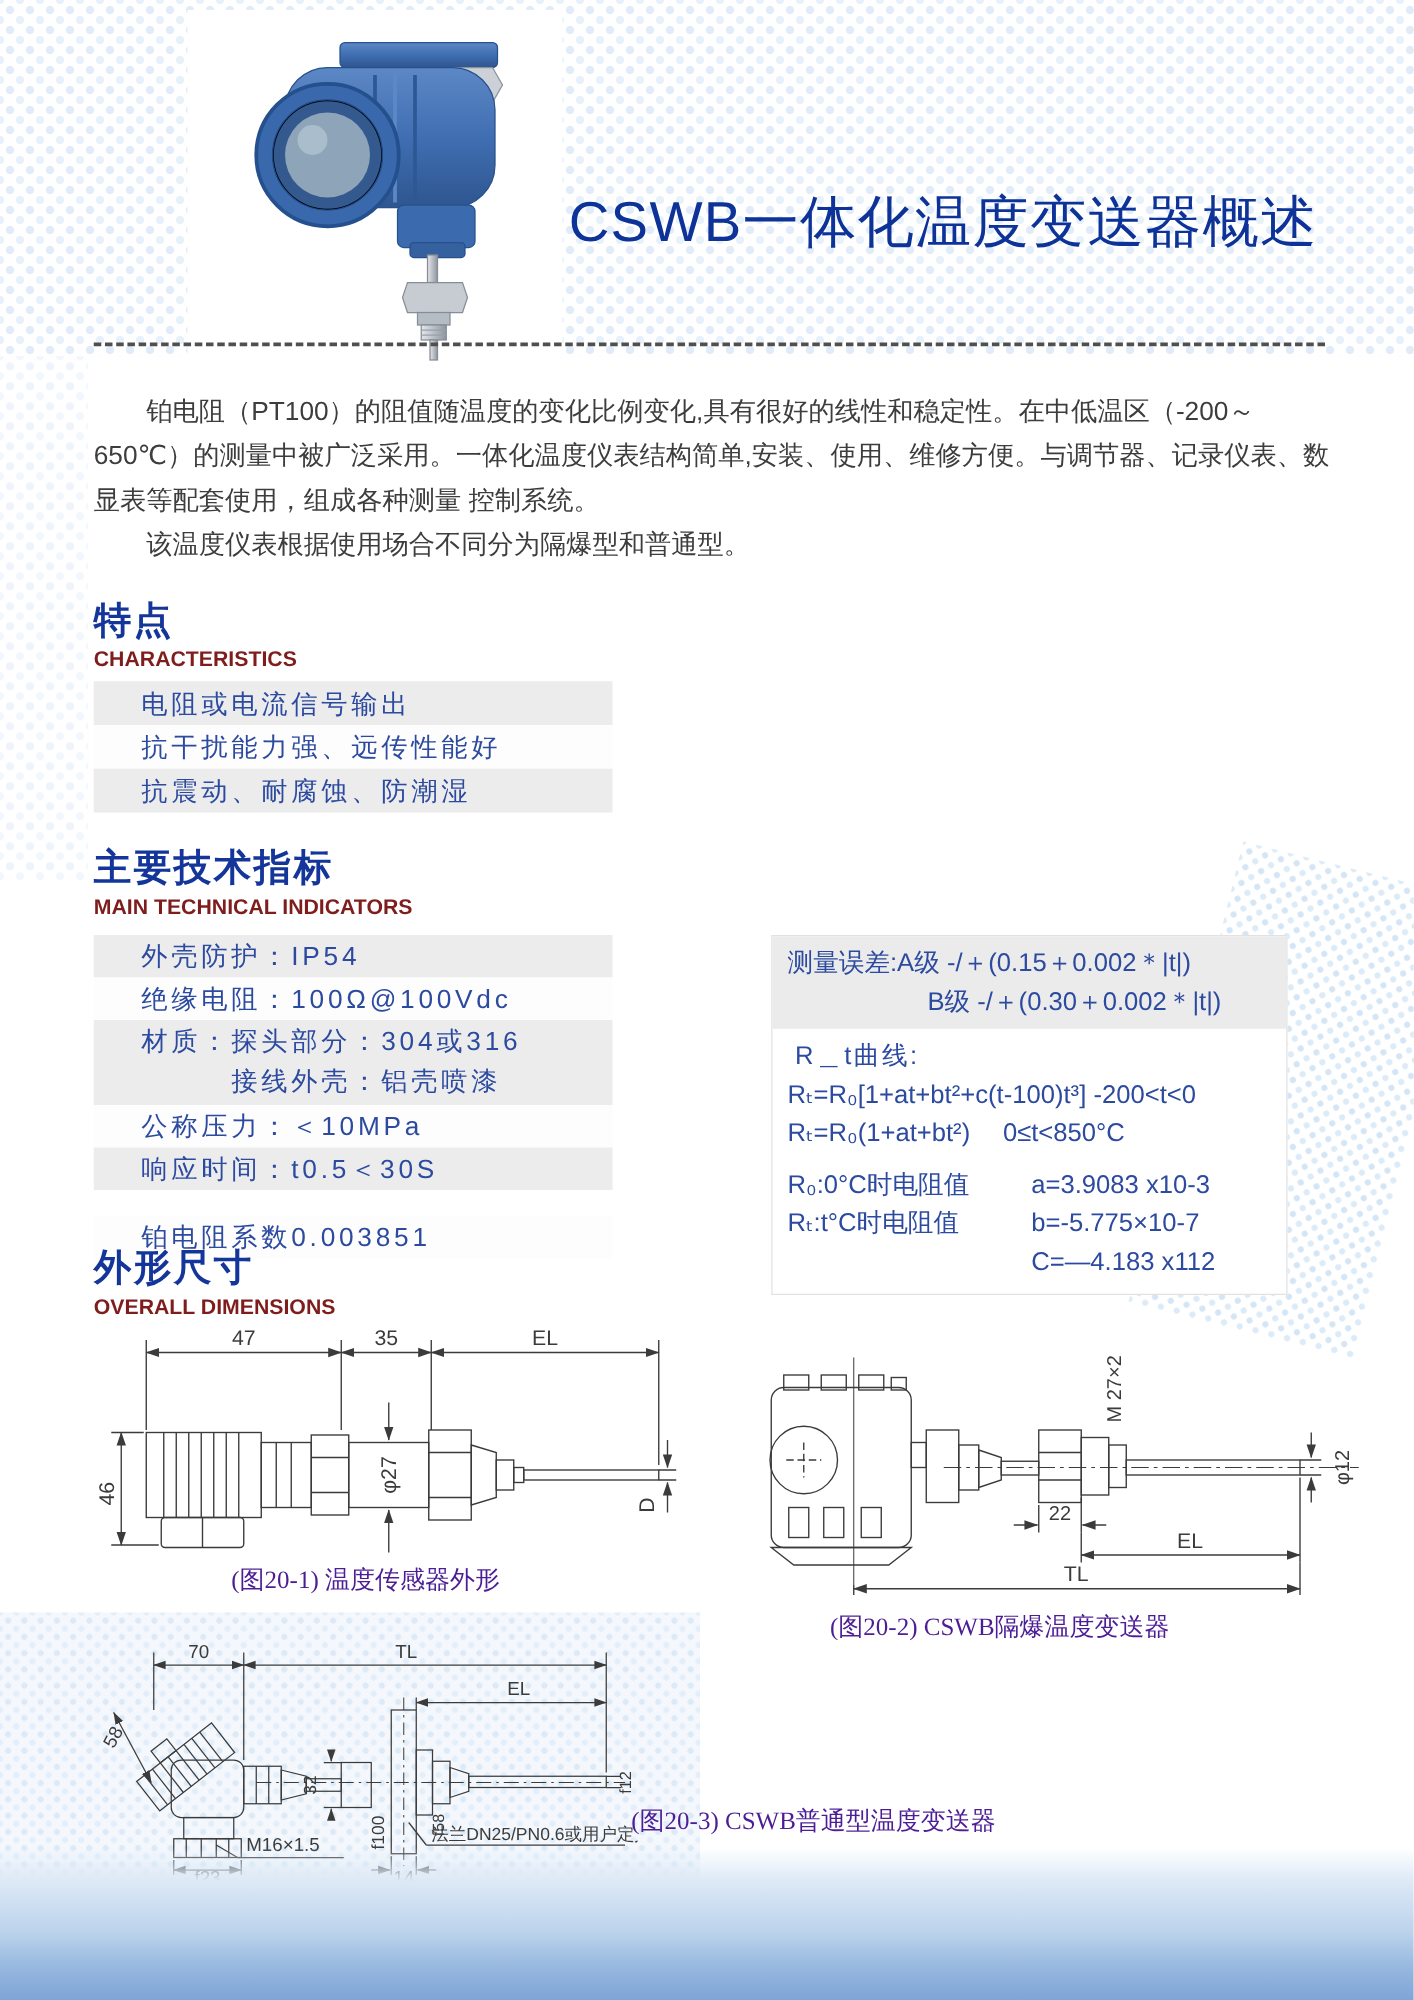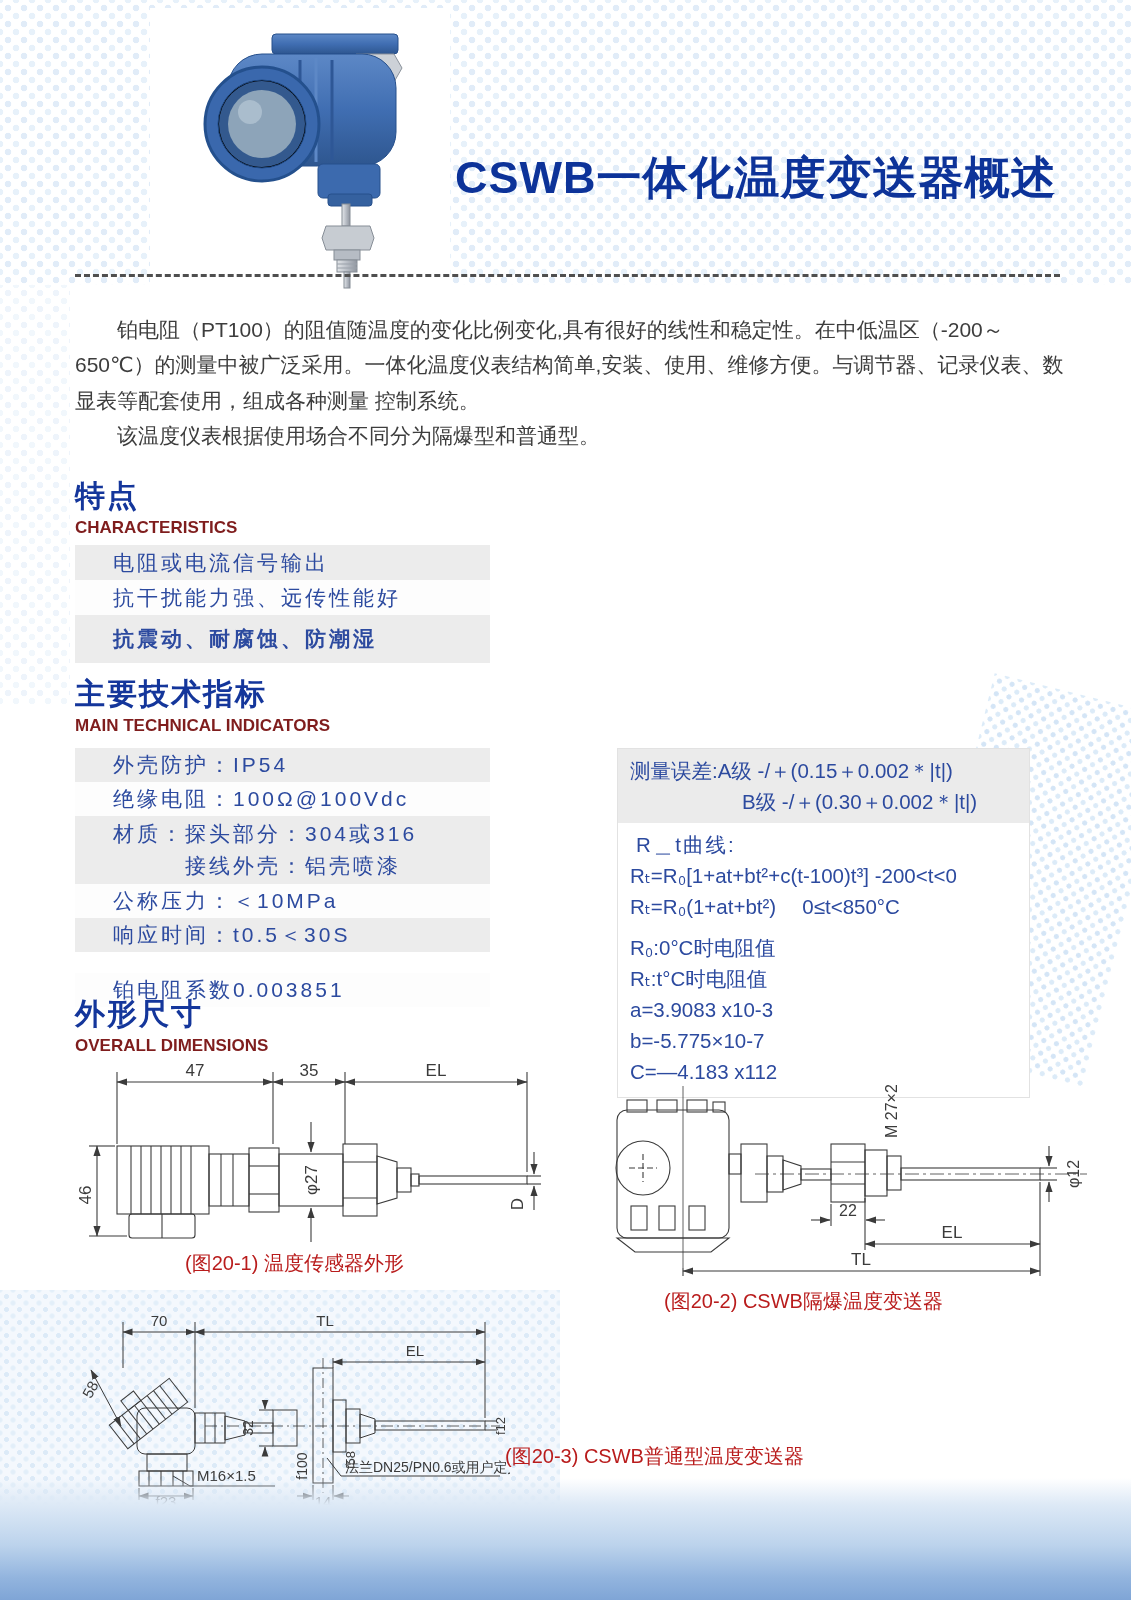--- a/index.html
+++ b/index.html
@@ -6,39 +6,39 @@
   body{width:1131px;height:1600px;position:relative;overflow:hidden;background:#ffffff;
        font-family:"Liberation Sans","DejaVu Sans",sans-serif;}
   .abs{position:absolute;}
   .dots{position:absolute;pointer-events:none;
         background-image:radial-gradient(circle,#e1ecf8 3px,transparent 3.6px),
                          radial-gradient(circle,#e7f1fa 3px,transparent 3.6px);
         background-size:16px 16px;background-position:0 0,8px 8px;}
   .dots-small{background-image:radial-gradient(circle,#d4e5f6 2.2px,transparent 2.8px),
                                radial-gradient(circle,#dcebf8 2.2px,transparent 2.8px);
               background-size:13px 13px;background-position:0 0,6.5px 6.5px;}
-  .page-title{font-size:45px;font-weight:700;color:#0d3399;letter-spacing:1px;white-space:nowrap;}
+  .page-title{font-size:45px;font-weight:400;color:#0d3399;letter-spacing:1px;white-space:nowrap;}
   .dashed-sep{height:0;border-top:3px dashed #4f4f4f;}
   .intro{font-size:21px;line-height:1.68;color:#3d3d3d;}
   .intro p{margin:0;text-indent:2em;}
   .sec-cn{font-size:30px;font-weight:800;color:#14369b;letter-spacing:2px;}
   .sec-en{font-size:17px;font-weight:700;color:#7f1d1d;margin-top:1px;}
   .spec-list{width:415px;}
   .spec-row{display:flex;align-items:center;padding-left:38px;font-size:21px;color:#2c4a9f;
             letter-spacing:3px;white-space:pre-line;box-sizing:border-box;}
   .row-gray{background:#ececec;}
   .row-light{background:#fdfdfd;}
   .err-box{width:413px;background:#ffffff;border:1px solid #e2e2e2;box-sizing:border-box;
            font-size:20.5px;color:#2c4a9f;}
   .err-head{background:#ebebeb;padding:6px 23px 6px 12px;line-height:31px;}
   .err-head .line-b{padding-left:112px;}
   .err-body{padding:6px 10px 10px 12px;line-height:31px;}
-  .err-legend{display:flex;margin-top:10px;line-height:31px;flex-direction:column;}
+  .err-legend{display:flex;margin-top:10px;line-height:31px;}
   .err-legend .col-l{width:195px;}
-  .fig-cap{font-size:20px;color:#b91c1c;white-space:nowrap;}
+  .fig-cap{font-size:20px;color:#4c1d95;white-space:nowrap;font-family:Liberation Serif, serif;}
   svg text{font-family:"Liberation Sans","DejaVu Sans",sans-serif;fill:#3b3b3b;}
   .water{background:linear-gradient(180deg,rgba(240,246,252,0) 0%,#dde9f6 22%,#bcd3ec 55%,#92b4de 82%,#7fa5d6 100%);}
 </style>
 </head>
 <body>
 
 <div class="dots abs" style="left:0;top:0;width:1131px;height:285px;"></div>
 <div class="dots abs" style="left:0;top:285px;width:70px;height:420px;opacity:.55;"></div>
 <div class="dots dots-small abs" style="right:0;top:690px;width:185px;height:380px;transform:rotate(14deg);"></div>
 <div class="dots dots-small abs" style="left:0;top:1290px;width:560px;height:240px;opacity:.8;background-color:rgba(214,230,246,0.35);"></div>
@@ -95,21 +95,21 @@
   <p>该温度仪表根据使用场合不同分为隔爆型和普通型。</p>
 </div>
 
 <div class="abs" style="left:75px;top:476px;">
   <div class="sec-cn">特点</div>
   <div class="sec-en">CHARACTERISTICS</div>
 </div>
 <div class="abs spec-list" style="left:75px;top:545px;">
   <div class="spec-row row-gray" style="height:35px;">电阻或电流信号输出</div>
   <div class="spec-row row-light" style="height:35px;">抗干扰能力强、远传性能好</div>
-  <div class="spec-row row-gray" style="height:48px;font-weight:bold;">抗震动、耐腐蚀、防潮湿</div>
+  <div class="spec-row row-gray" style="height:35px;">抗震动、耐腐蚀、防潮湿</div>
 </div>
 
 <div class="abs" style="left:75px;top:674px;">
   <div class="sec-cn">主要技术指标</div>
   <div class="sec-en">MAIN TECHNICAL INDICATORS</div>
 </div>
 <div class="abs spec-list" style="left:75px;top:748px;">
   <div class="spec-row row-gray" style="height:34px;">外壳防护：IP54</div>
   <div class="spec-row row-light" style="height:34px;">绝缘电阻：100Ω@100Vdc</div>
   <div class="spec-row row-gray" style="height:68px;line-height:32px;">材质：探头部分：304或316

